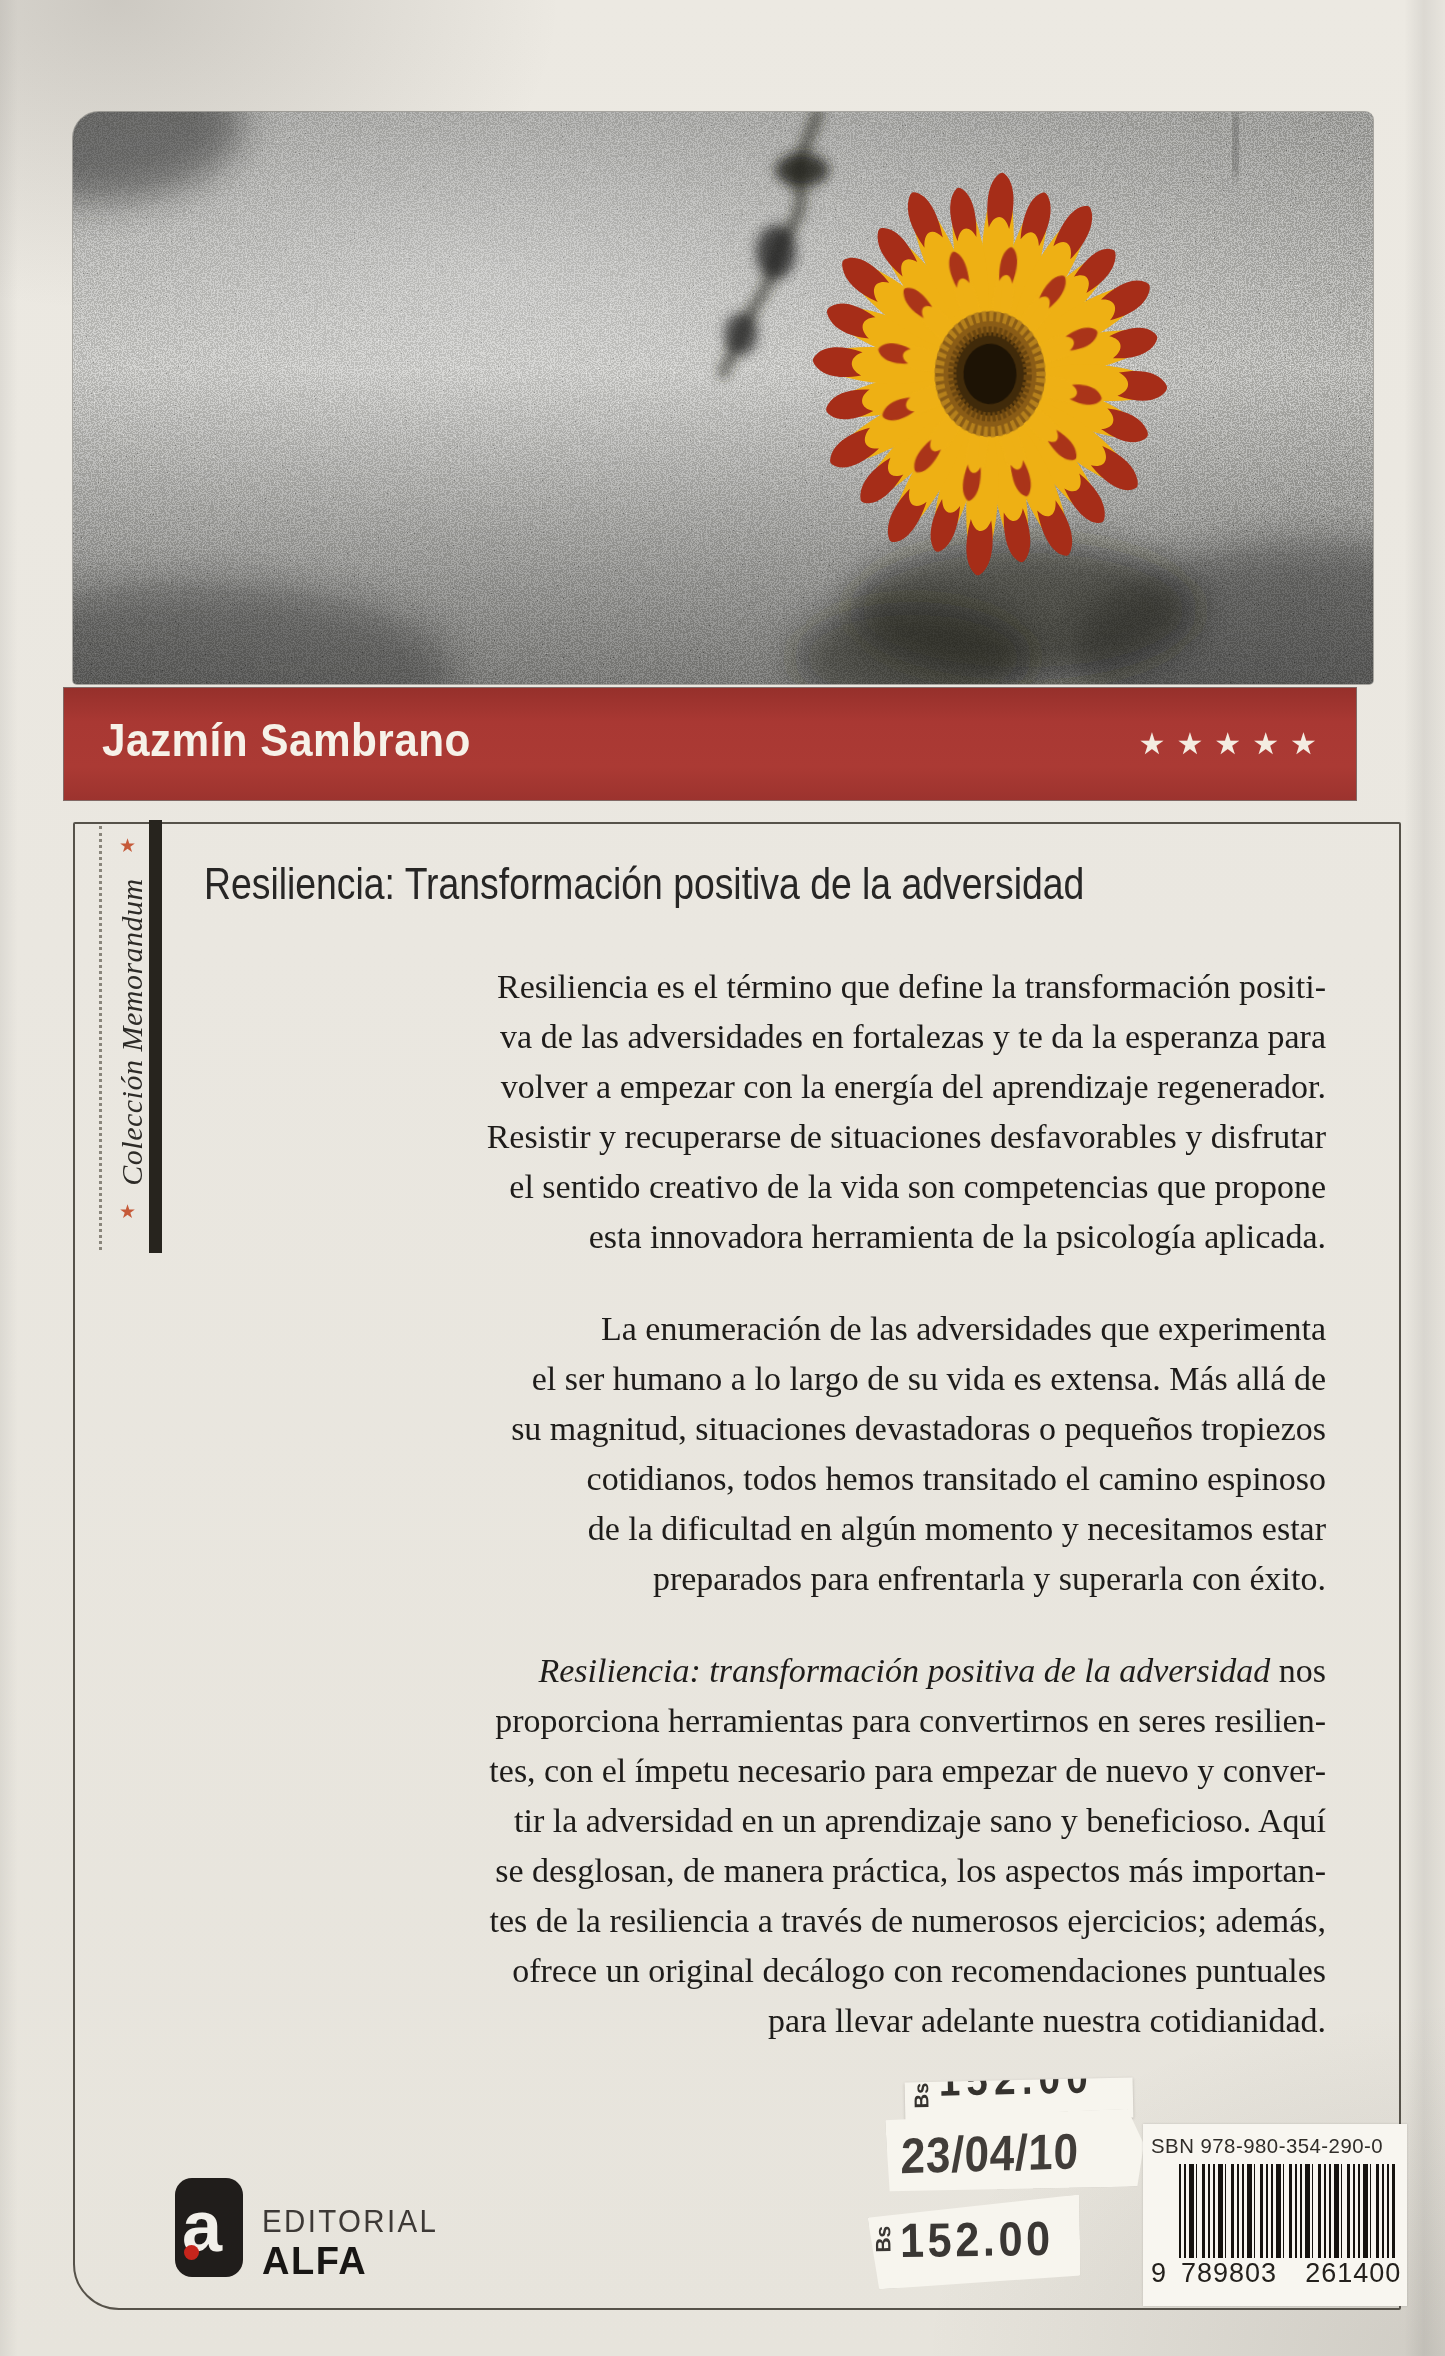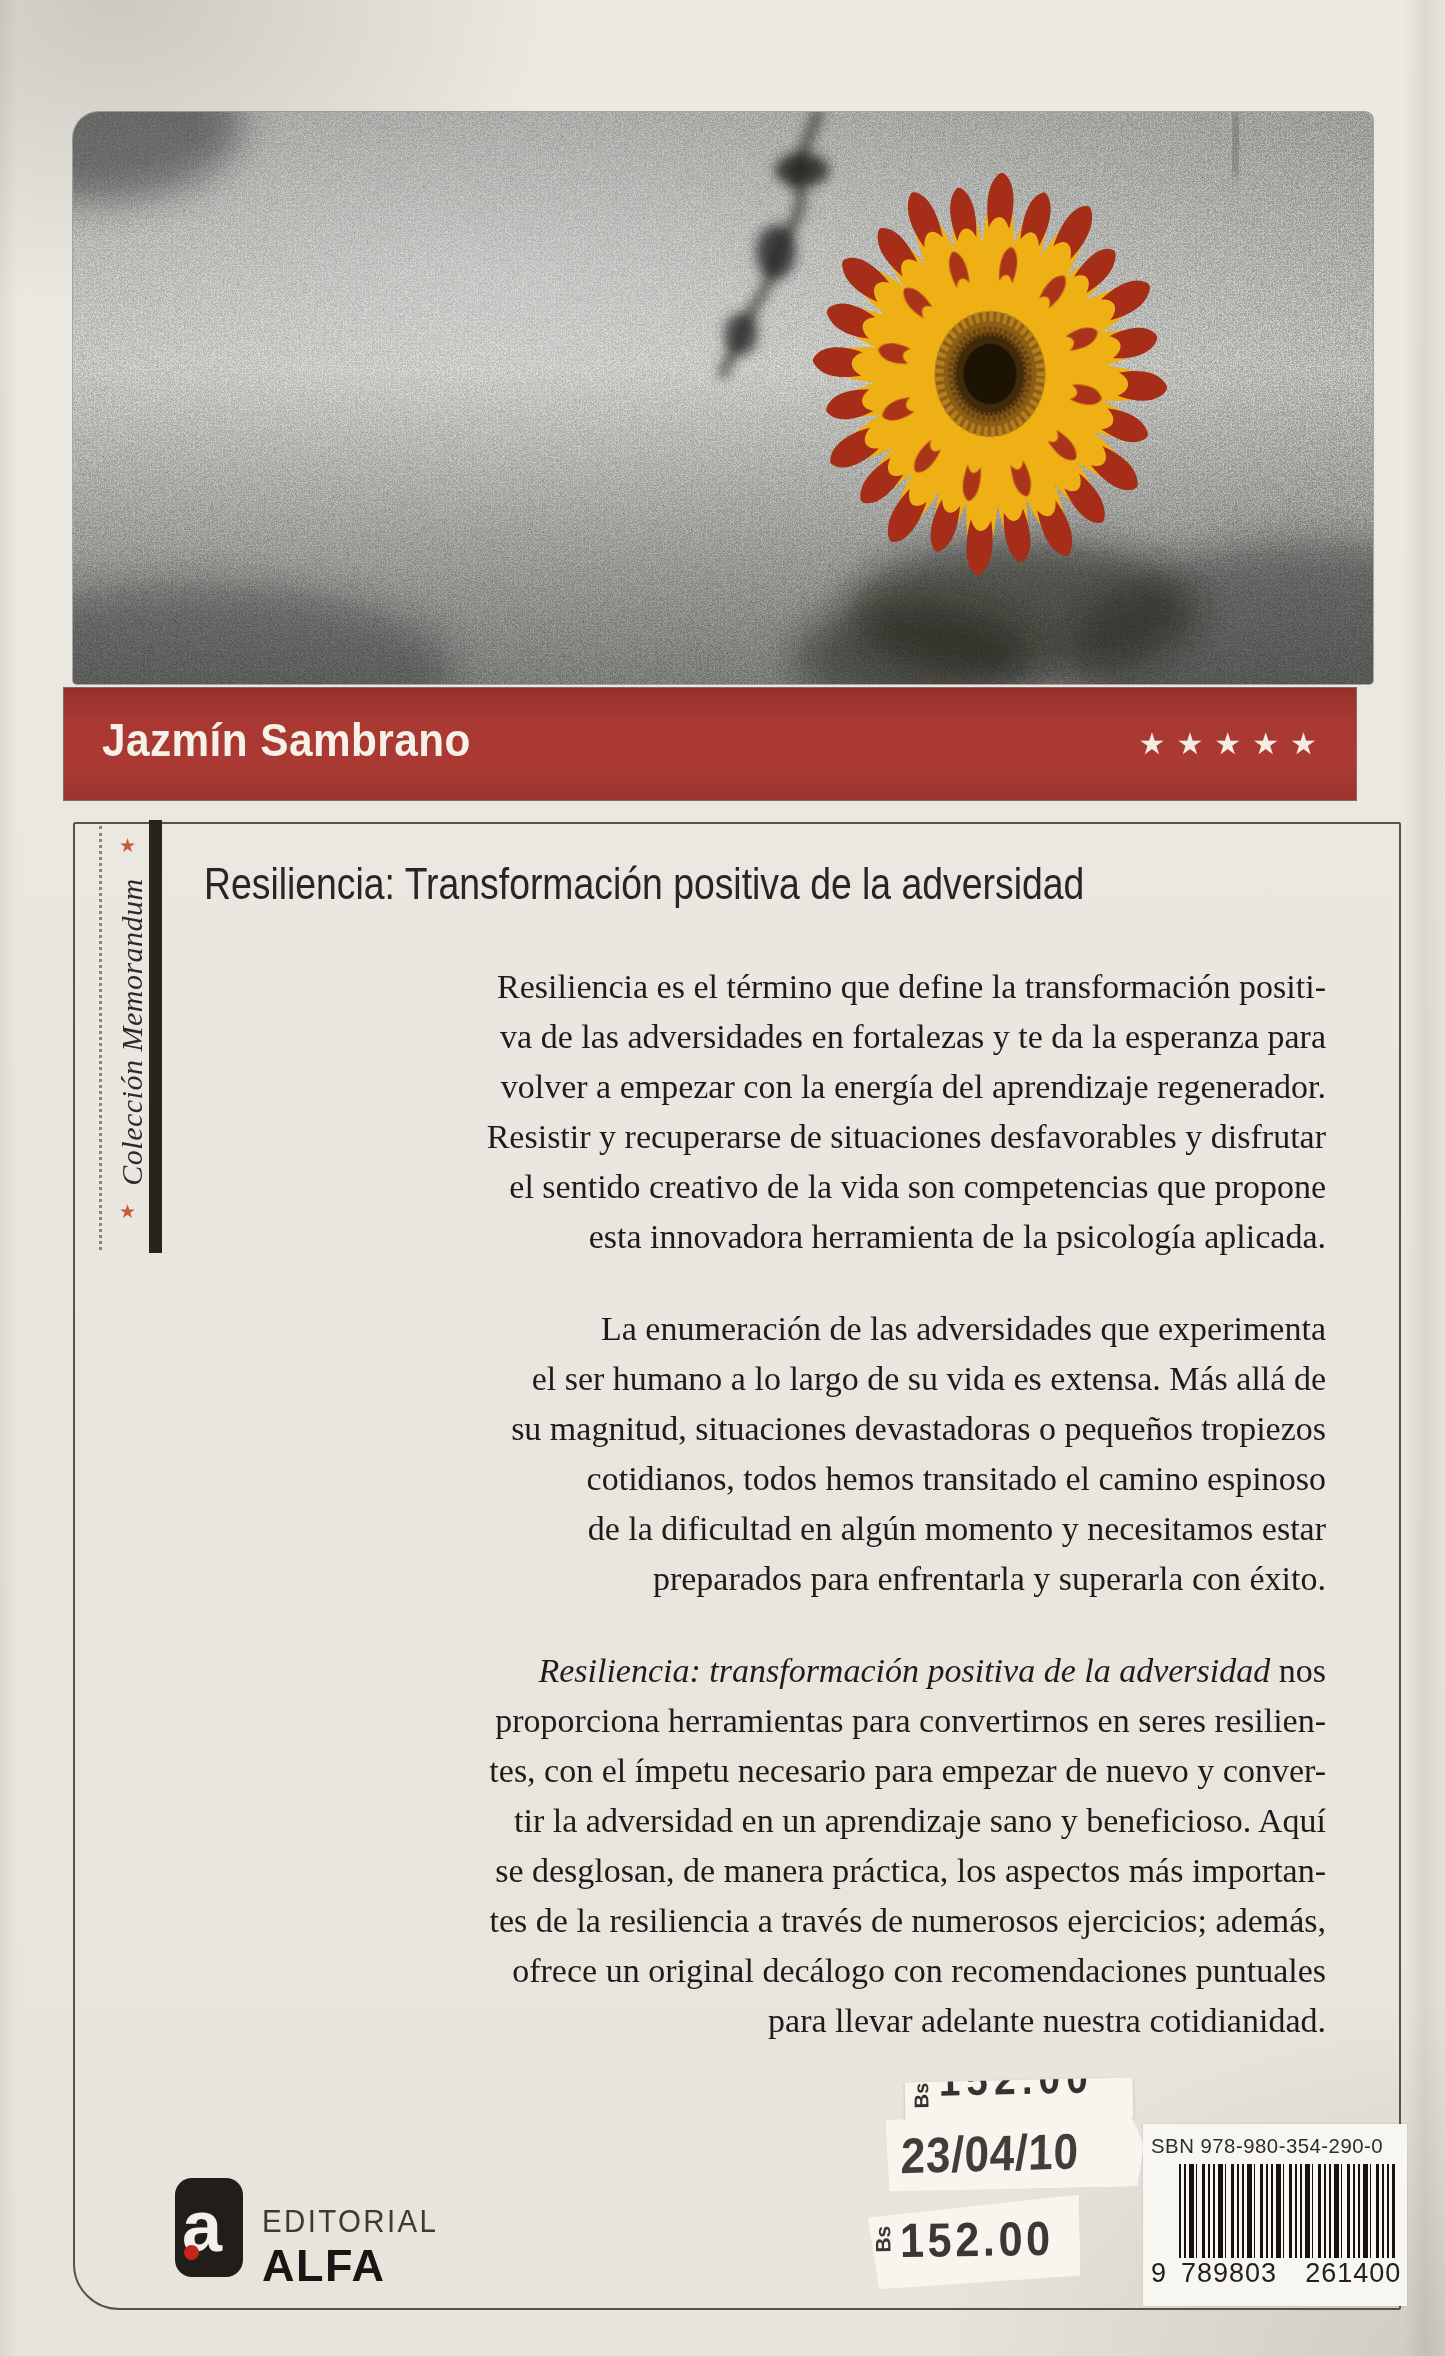--- a/index.html
+++ b/index.html
@@ -85,21 +85,21 @@
   }
   .logo-dot{
     position:absolute; left:9px; bottom:17px; width:15px; height:15px;
     border-radius:50%; background:#c6251c;
   }
   .pub-line1{
     position:absolute; left:262px; top:2204px; font-size:31px; color:#3d3936;
     letter-spacing:2.5px; white-space:nowrap; transform:scaleX(.95); transform-origin:left top;
   }
   .pub-line2{
-    position:absolute; left:262px; top:2240px; font-size:45px; font-weight:bold;
+    position:absolute; left:262px; top:2240px; font-size:38px; font-weight:bold;
     color:#181614; letter-spacing:1.5px; white-space:nowrap;
   }
   
   .sticker{background:#f7f5ee; box-shadow:0 1px 3px rgba(50,45,40,.25);}
   .sticker-torn{
     position:absolute; left:905px; top:2080px; width:228px; height:40px;
     transform:rotate(-1.2deg); overflow:hidden;
   }
   .torn-text{
     position:absolute; left:34px; top:-26px; font-size:44px; font-weight:bold;

